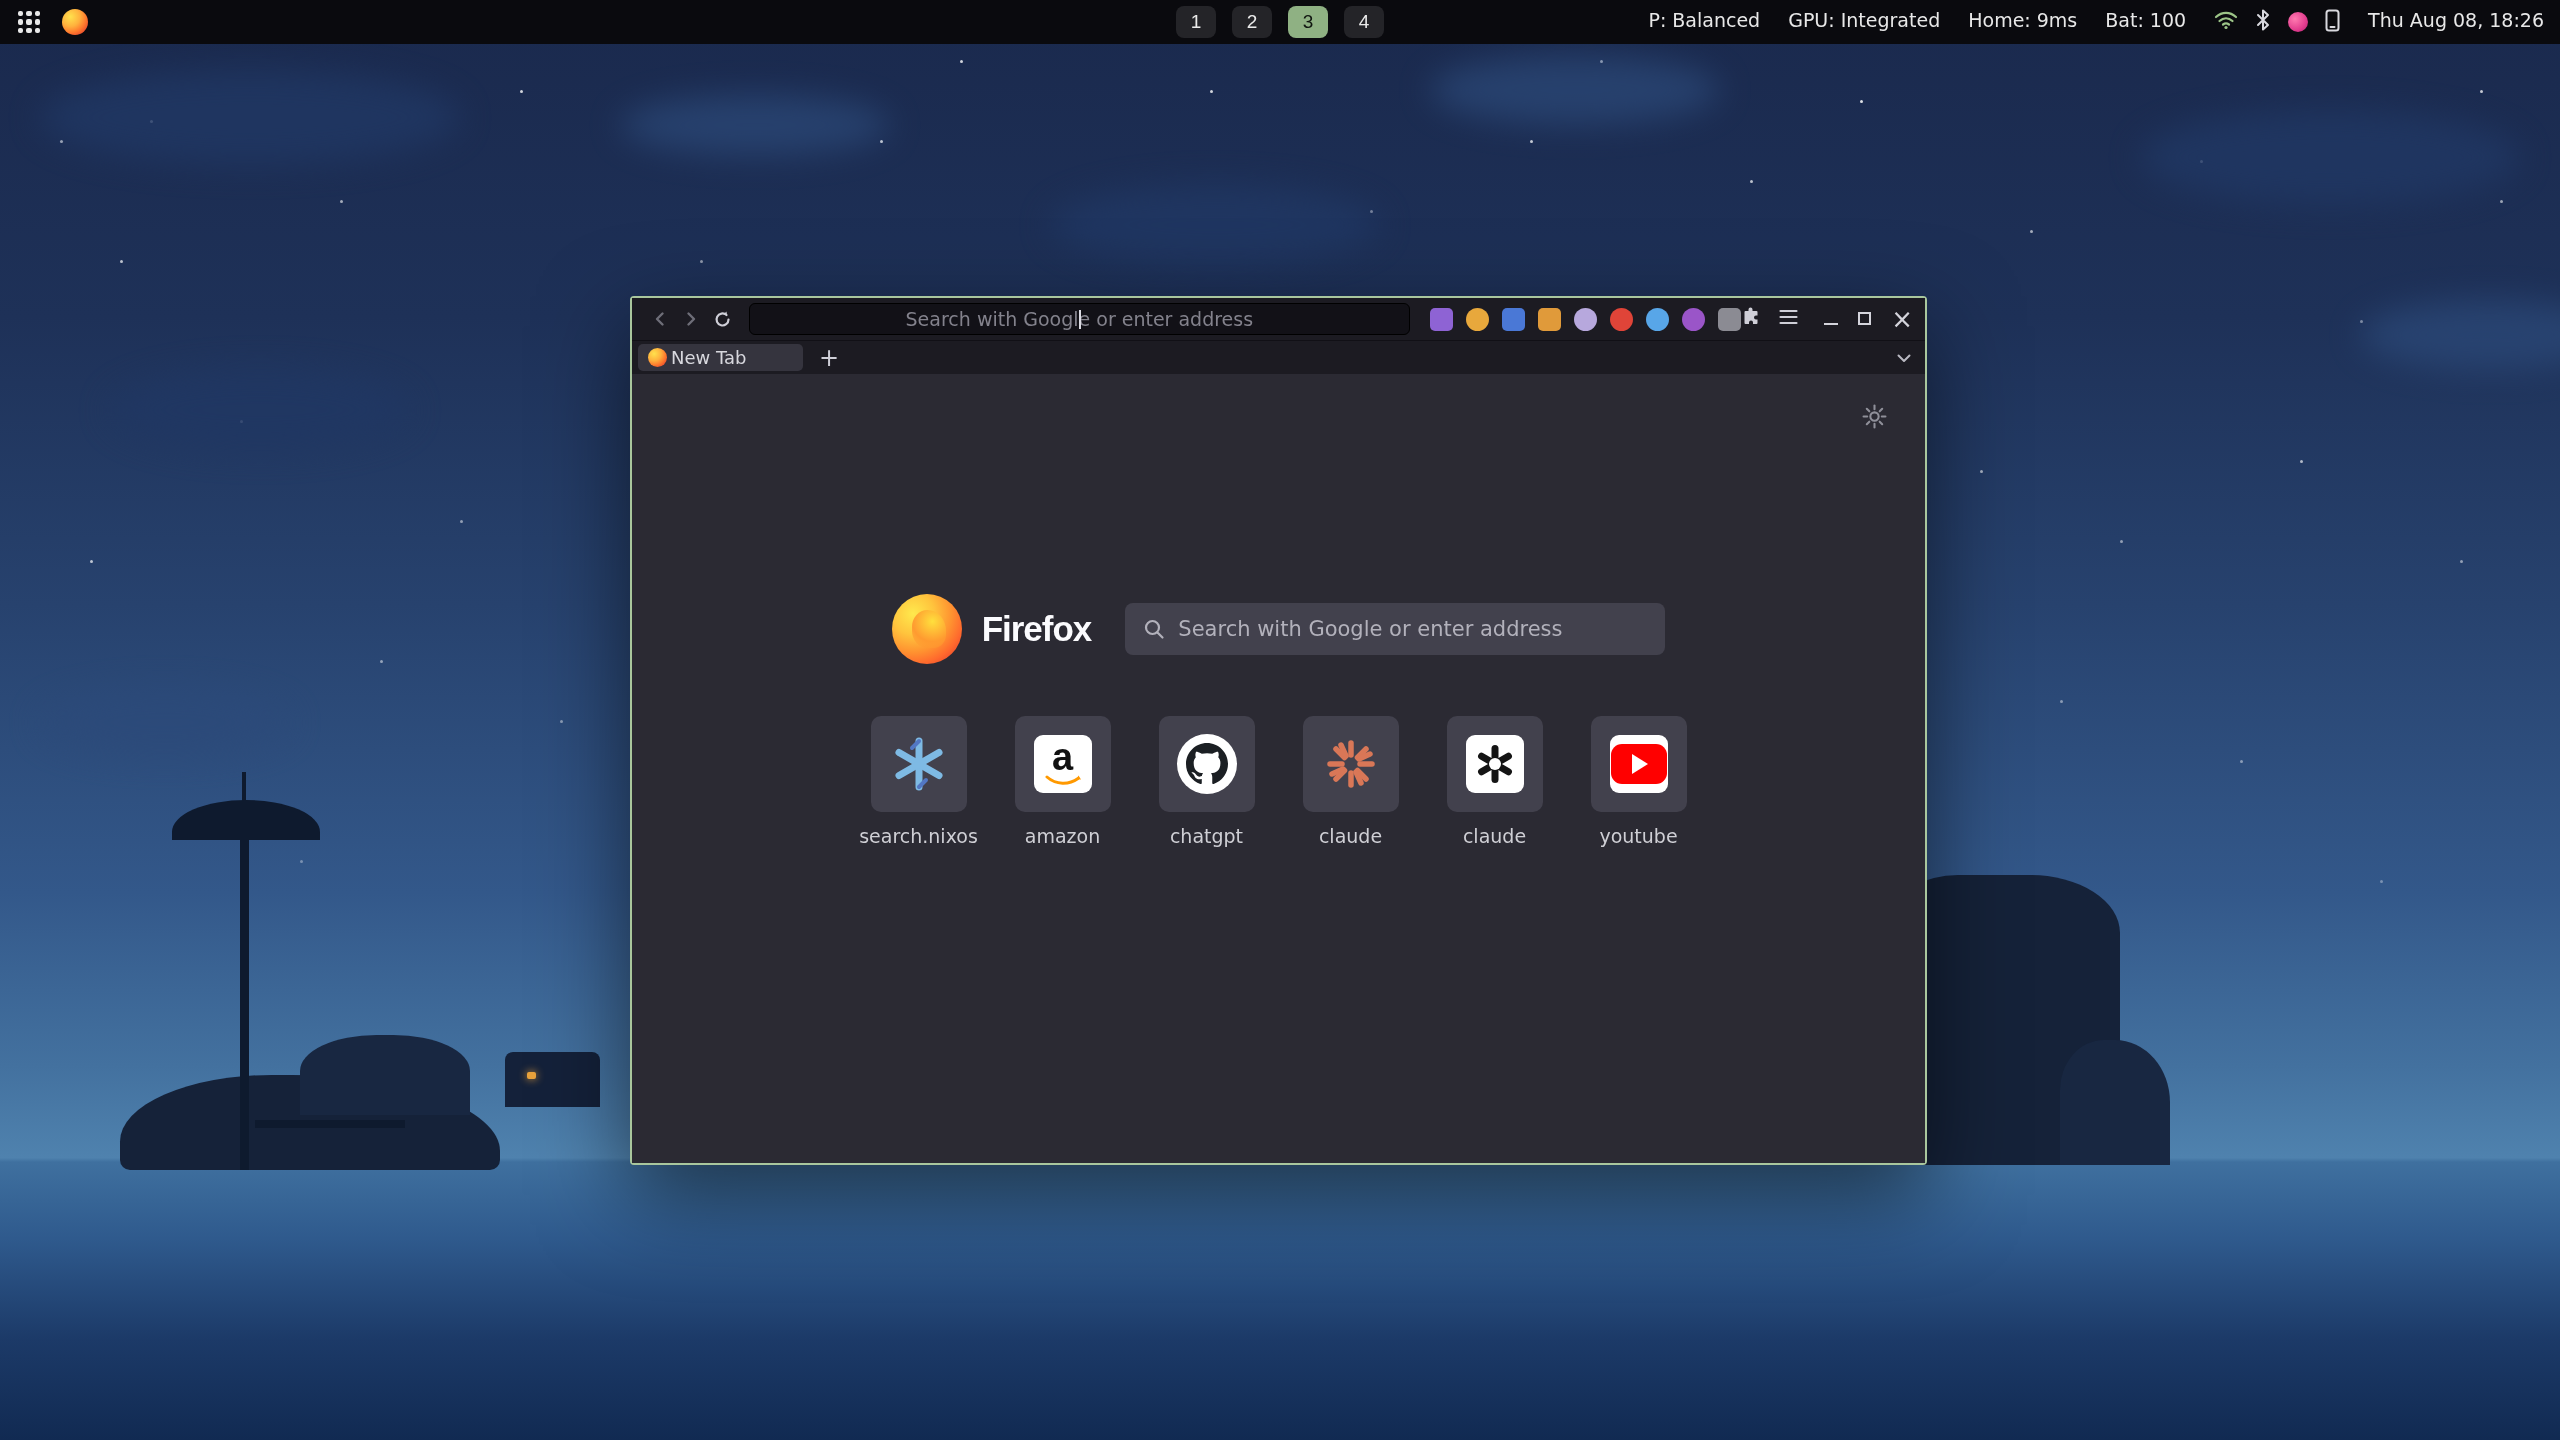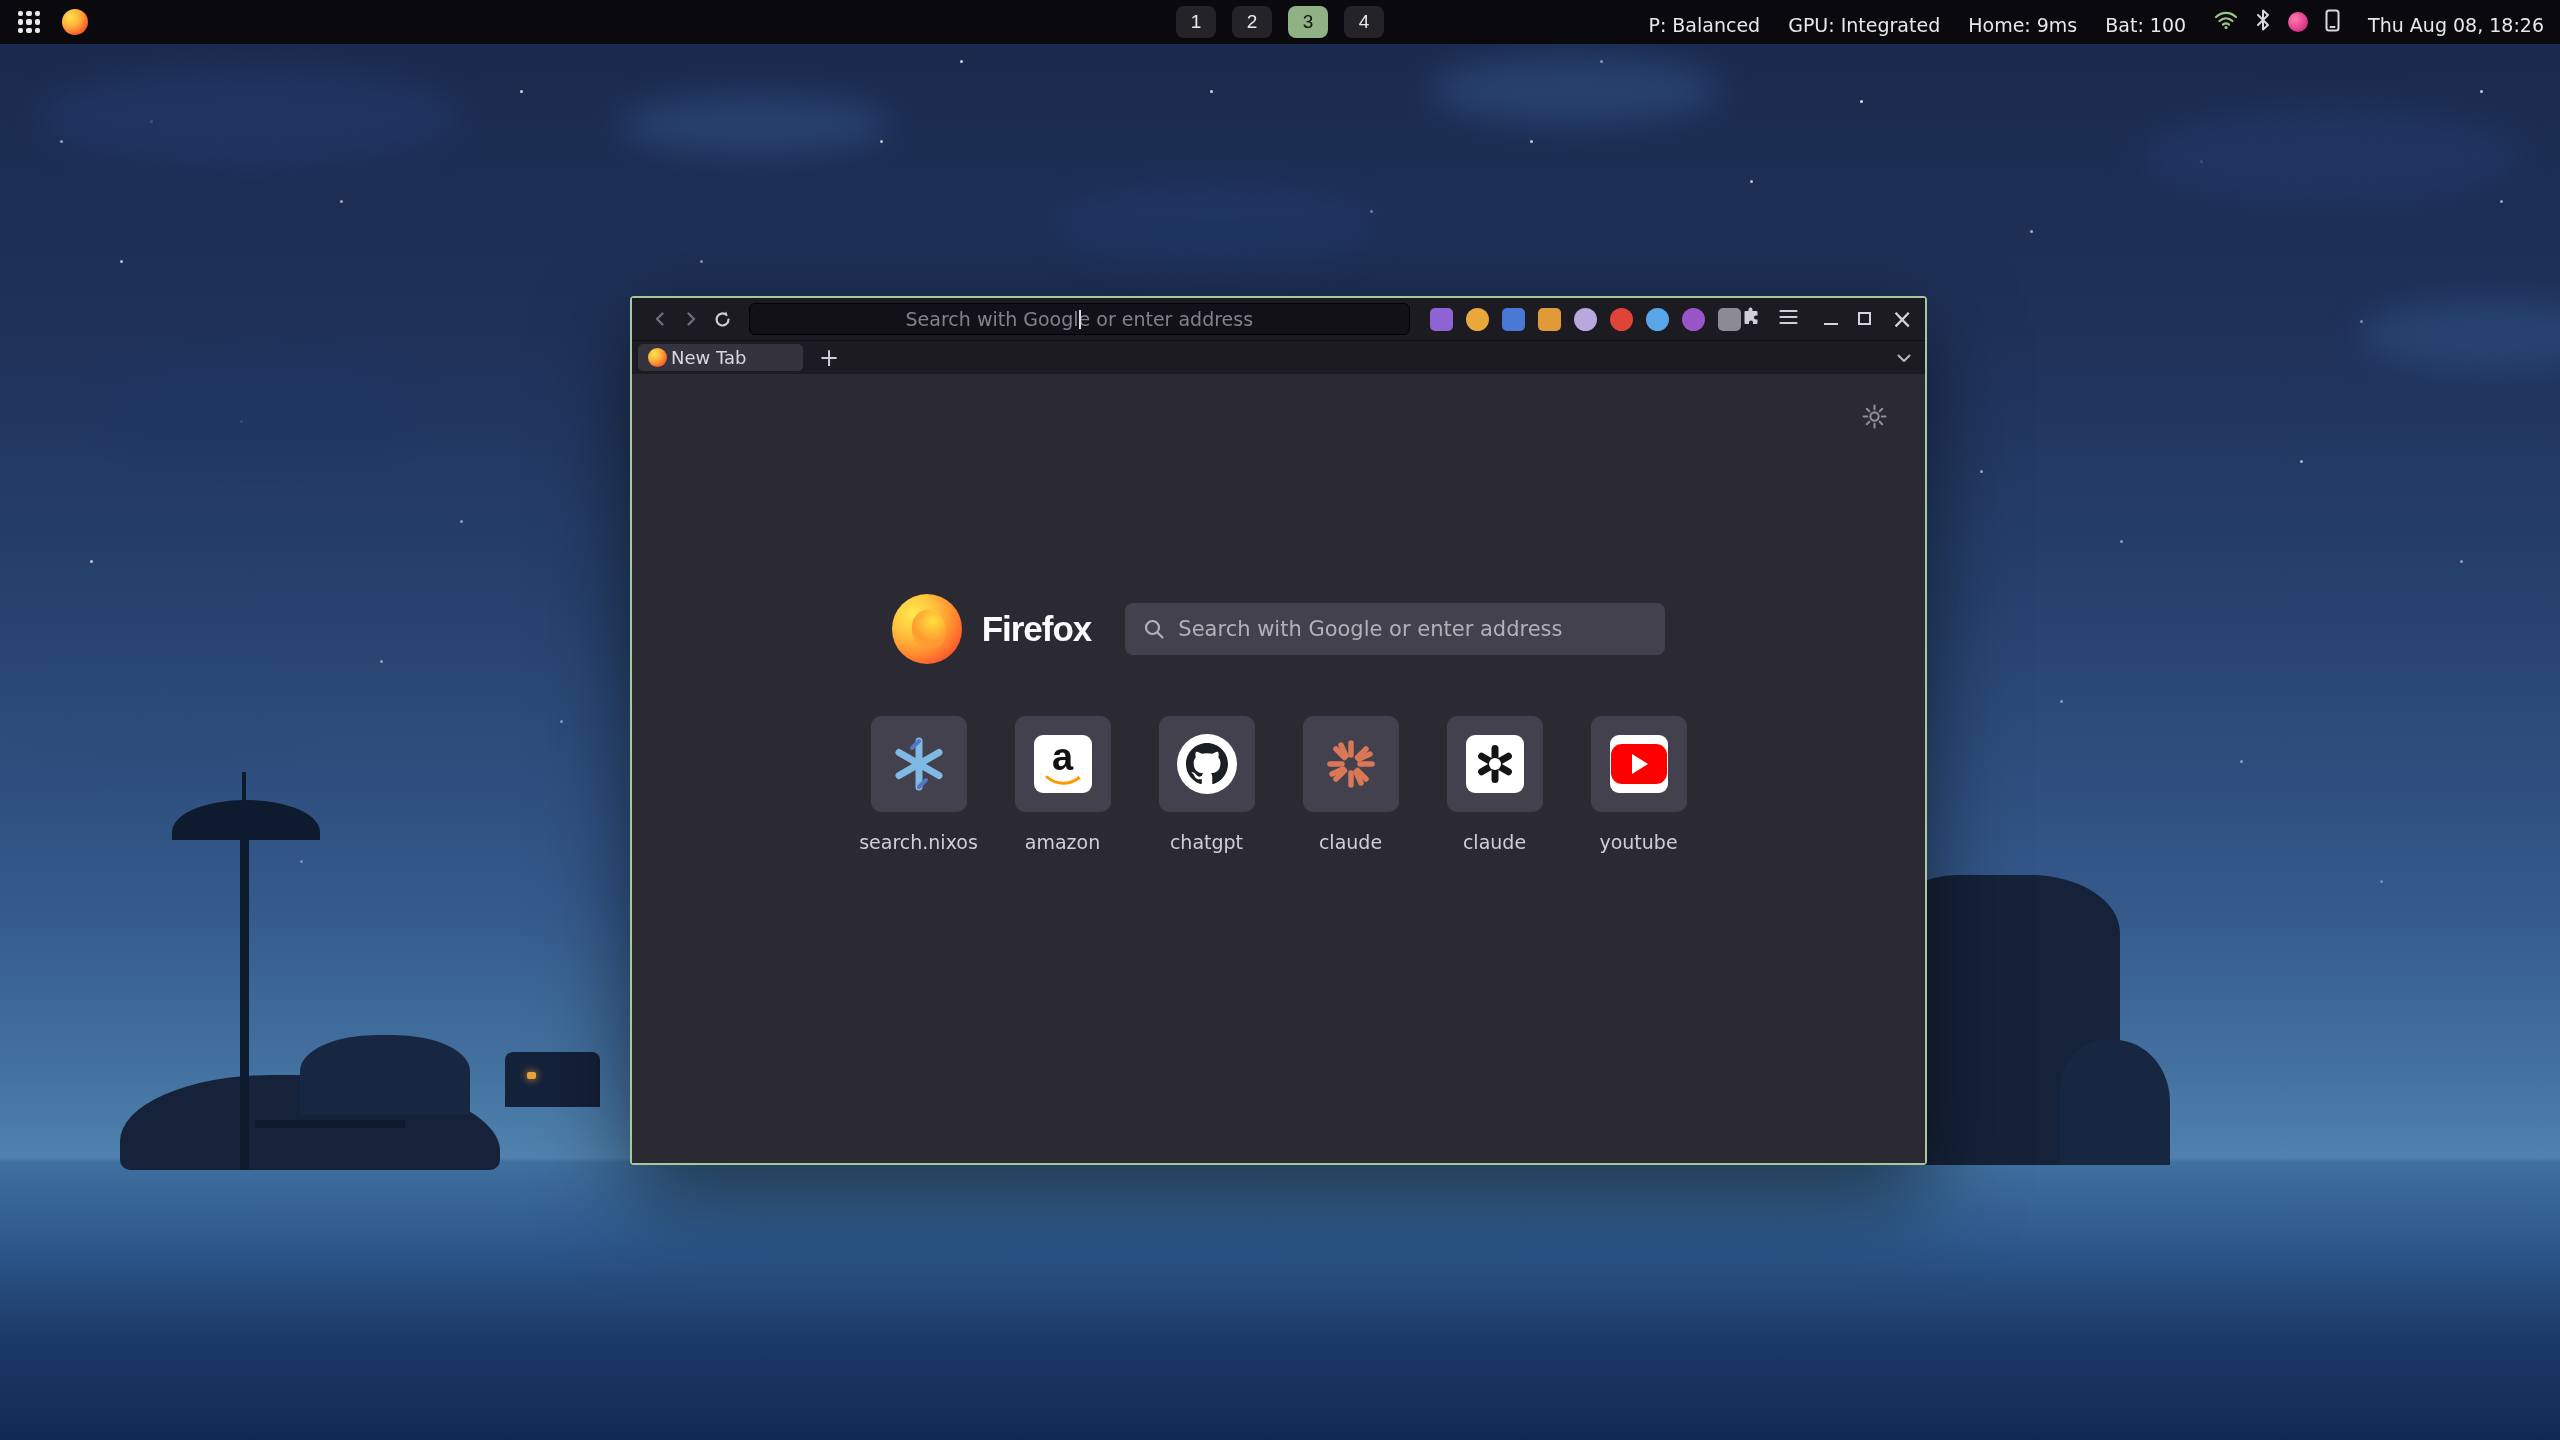--- a/index.html
+++ b/index.html
@@ -52,21 +52,21 @@
     display:flex; align-items:center; padding:0 16px; color:#e8e8e8; font-size:19px; z-index:40; }
   .sb-left { display:flex; align-items:center; gap:20px; }
   .appgrid { width:26px; height:26px; display:grid; grid-template-columns:repeat(3,1fr); gap:3px; padding:2px; }
   .appgrid i { background:#e8e8e8; border-radius:2px; }
   .fxdot { width:26px; height:26px; border-radius:50%;
     background:radial-gradient(circle at 32% 30%, #ffe14d 0%, #ffb13d 38%, #ff7a2d 62%, #e8452d 85%, #c92f5e 100%); }
   .sb-center { position:absolute; left:50%; transform:translateX(-50%); display:flex; gap:16px; }
   .ws { min-width:40px; height:32px; border-radius:8px; background:#242428; color:#eaeaea; font-size:19px;
     display:flex; align-items:center; justify-content:center; border:none; cursor:default; }
   .ws.active { background:#8fb183; color:#101510; }
-  .sb-right { margin-left:auto; display:flex; align-items:flex-end; gap:28px; }
+  .sb-right { margin-left:auto; display:flex; align-items:flex-start; gap:28px; }
   .sb-right .seg { white-space:nowrap; }
   .sb-icons { display:flex; align-items:center; gap:17px; }
   .dot-icon { width:20px; height:20px; border-radius:50%;
     background:radial-gradient(circle at 35% 35%, #ff7ab0 0%, #e23c8e 60%, #b01e6e 100%); }
 
   
   .window { position:absolute; left:630px; top:296px; width:1297px; height:869px;
     border:2px solid #a9c79d; border-radius:4px; background:#2b2a33;
     box-shadow:0 30px 90px rgba(0,0,0,.55); display:flex; flex-direction:column; z-index:30; }
   .toolbar { height:42px; background:#1c1b22; display:flex; align-items:center; padding:0 12px; flex:0 0 auto; }
@@ -103,21 +103,21 @@
   .fx-logo::after { content:""; position:absolute; left:20px; top:16px; width:34px; height:38px; border-radius:50% 60% 40% 50%;
     background:radial-gradient(circle at 60% 30%, #ffdf3d 0%, #ff9a30 60%, rgba(255,122,45,0) 100%); }
   .brand { font-size:35px; font-weight:bold; color:#fbfbfe; letter-spacing:-1px; font-family:"Liberation Sans","DejaVu Sans",sans-serif; }
   .search { width:540px; height:52px; background:#42414d; border-radius:8px; display:flex; align-items:center;
     gap:13px; padding:0 18px; margin-left:14px; }
   .search-text { color:#b2b1bb; font-size:21px; }
 
   .tiles { display:flex; justify-content:center; gap:48px; margin-top:52px; }
   .tile { width:96px; display:flex; flex-direction:column; align-items:center; }
   .tile-card { width:96px; height:96px; background:#42414d; border-radius:10px; display:flex; align-items:center; justify-content:center; }
-  .tile-label { margin-top:19px; font-size:19px; color:#cfcfd5; }
+  .tile-label { margin-top:13px; font-size:19px; color:#cfcfd5; }
   .mini { width:58px; height:58px; border-radius:9px; background:#fff; display:flex; flex-direction:column; align-items:center; justify-content:center; position:relative; }
   .mini-circle { border-radius:50%; }
   .amz-a { font-size:38px; font-weight:bold; color:#111; line-height:.9; font-family:"Liberation Sans",sans-serif; }
   .yt-body { width:56px; height:40px; background:#ff0000; border-radius:11px; display:flex; align-items:center; justify-content:center; }
   .yt-play { width:0; height:0; border-left:16px solid #fff; border-top:10px solid transparent; border-bottom:10px solid transparent; margin-left:3px; }
 </style>
 </head>
 <body>
 
 <div class="stage">

